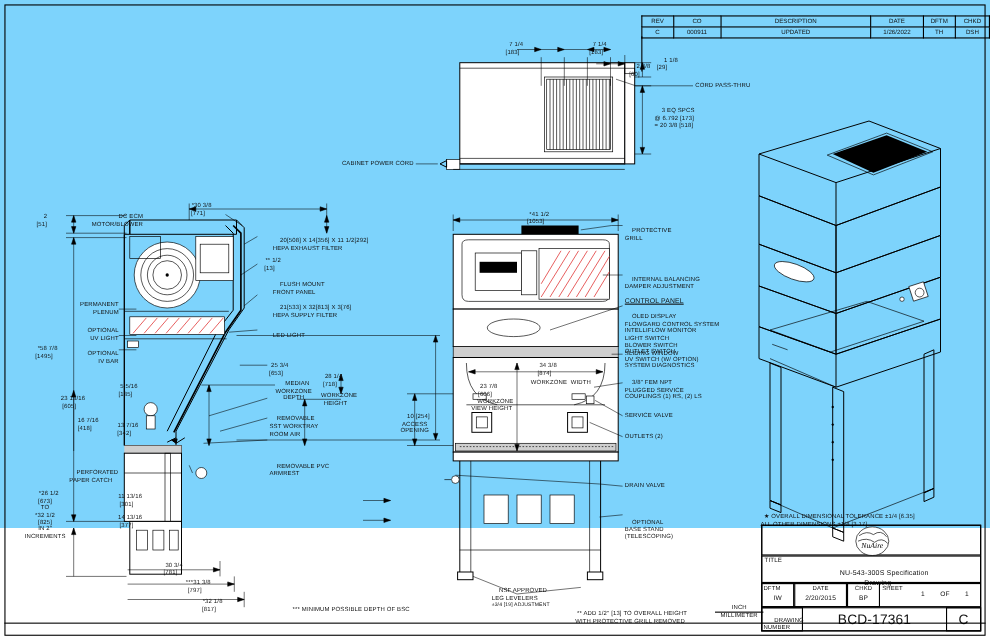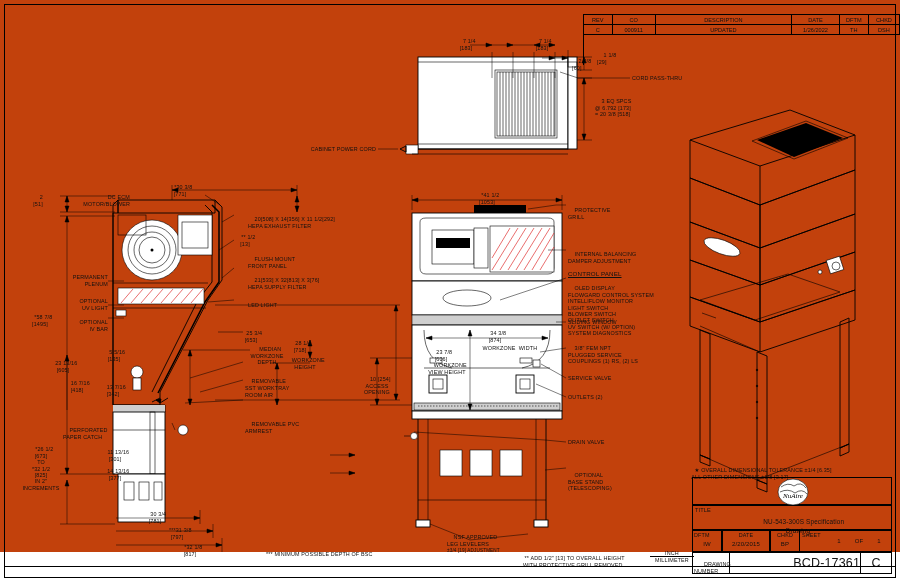--- a/index.html
+++ b/index.html
@@ -1,17 +1,17 @@
 <!DOCTYPE html>
 <html><head>
 <meta charset="utf-8">
 <style>
   html,body{margin:0;padding:0;background:#ffffff;}
   body{width:900px;height:582px;overflow:hidden;font-family:"Liberation Sans",sans-serif;color:#000;}
-  #sheet{position:relative;width:900px;height:552px;background:#c2410c;}
+  #sheet{position:relative;width:900px;height:480px;background:#7dd3fc;}
   .bdr{position:absolute;border:1px solid #000;box-sizing:border-box;}
   .ln{position:absolute;background:#000;}
   .h1{height:1px;}
   .v1{width:1px;}
   .txt{position:absolute;font-size:5.4px;line-height:6.4px;letter-spacing:.15px;white-space:pre;color:#111;}
   .c{text-align:center;}
   .r{text-align:right;}
   .u{text-decoration:underline;}
   .t12{font-size:12.5px;line-height:14px;}
   svg{position:absolute;left:0;top:0;overflow:visible;}
@@ -637,19 +637,19 @@
     <div class="txt c" style="left:140px;top:61px;width:14px;font-size:6px;">1</div>
     <div class="txt c" style="left:158px;top:61px;width:18px;font-size:6px;">OF</div>
     <div class="txt c" style="left:180px;top:61px;width:14px;font-size:6px;">1</div>
 
     <div class="bdr" style="left:0;top:75px;width:200px;height:22px;"></div>
     <div class="bdr" style="left:0;top:75px;width:38px;height:22px;"></div>
     <div class="bdr" style="left:168px;top:75px;width:32px;height:22px;"></div>
     <div class="txt" style="left:2px;top:77px;font-size:5.4px;line-height:7px;">
       <span>DRAWING</span><br><span>NUMBER</span>
     </div>
-    <div class="txt c t12" style="left:38px;top:79px;width:130px;text-align:right;">BCD-17361</div>
+    <div class="txt c t12" style="left:38px;top:79px;width:130px;">BCD-17361</div>
     <div class="txt c t12" style="left:168px;top:79px;width:32px;">C</div>
   </div>
 
   <div class="ln h1" style="left:4px;top:566px;width:892px;"></div>
 
 </div>
 
 </body></html>

